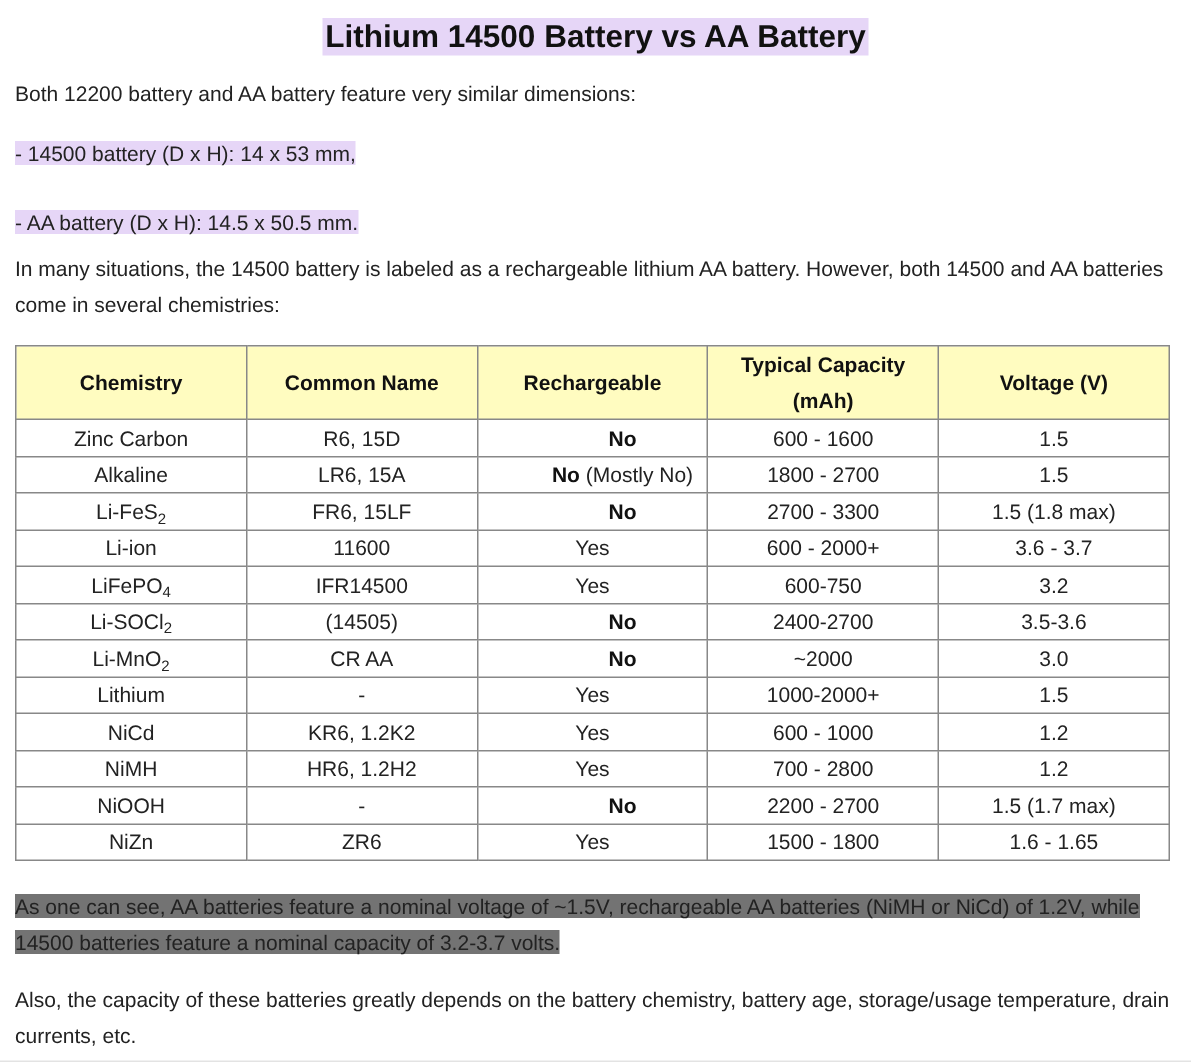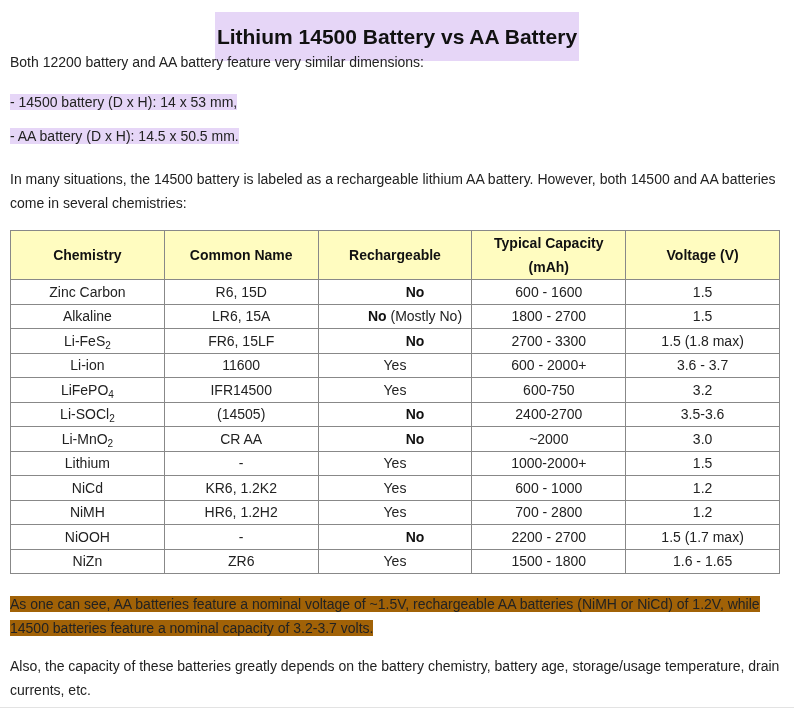--- a/index.html
+++ b/index.html
@@ -3,44 +3,44 @@
 <meta charset="utf-8">
 <style>
   html, body { margin: 0; padding: 0; background: #ffffff; }
   body {
     width: 794px; height: 709px; overflow: hidden; position: relative;
     font-family: "Liberation Sans", sans-serif; color: #222222;
   }
   .title-wrap { text-align: center; padding-top: 12px; height: 33px; }
   .title {
     display: inline-block; font-size: 21px; font-weight: bold; color: #111;
-    background: #e6d6f7; padding: 12px 2px; line-height: 25px;
+    background: #e6d6f7; padding: 0 2px; line-height: 25px;
   }
   p { margin: 0; font-size: 14px; line-height: 24px; }
   .hl { background: #e6d6f7; margin-top: 18px; }
   .p-intro { position: absolute; left: 10px; top: 50px; }
   .p-d1 { position: absolute; left: 10px; top: 90px; }
-  .p-d2 { position: absolute; left: 10px; top: 124px; }
+  .p-d2 { position: absolute; left: 10px; top: 136px; }
   .p-chem { position: absolute; left: 10px; top: 167px; width: 775px; }
   table.spec {
     position: absolute; left: 10px; top: 230px;
     border-collapse: collapse; width: 770px; table-layout: fixed;
     font-size: 14px;
   }
   table.spec th, table.spec td {
     border: 1px solid #888888; text-align: center; padding: 0 4px;
   }
   table.spec th {
     background: #fffcc0; font-weight: bold; height: 47px; line-height: 24px; color: #111;
   }
   table.spec td { height: 23.5px; line-height: 18px; color: #222; }
   table.spec td b { color: #111; padding-left: 40px; }
   sub { font-size: 10px; vertical-align: -3px; line-height: 0; }
   .p-summary { position: absolute; left: 10px; top: 592px; width: 775px; }
-  .p-summary span { background: #a16207; }
+  .p-summary span { background: #737373; }
   .p-also { position: absolute; left: 10px; top: 654px; width: 775px; }
   .bottom-rule { position: absolute; left: 0; top: 707px; width: 794px; height: 1px; background: #e3e3e3; }
 </style>
 </head>
 <body>
 
 <div class="title-wrap">
   <span class="title">Lithium 14500 Battery vs AA Battery</span>
 </div>
 

